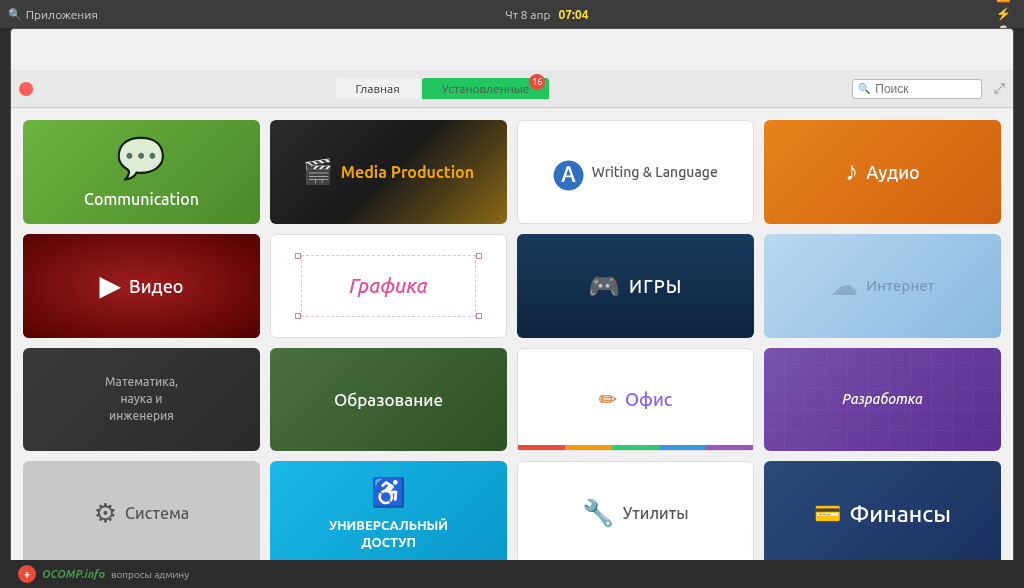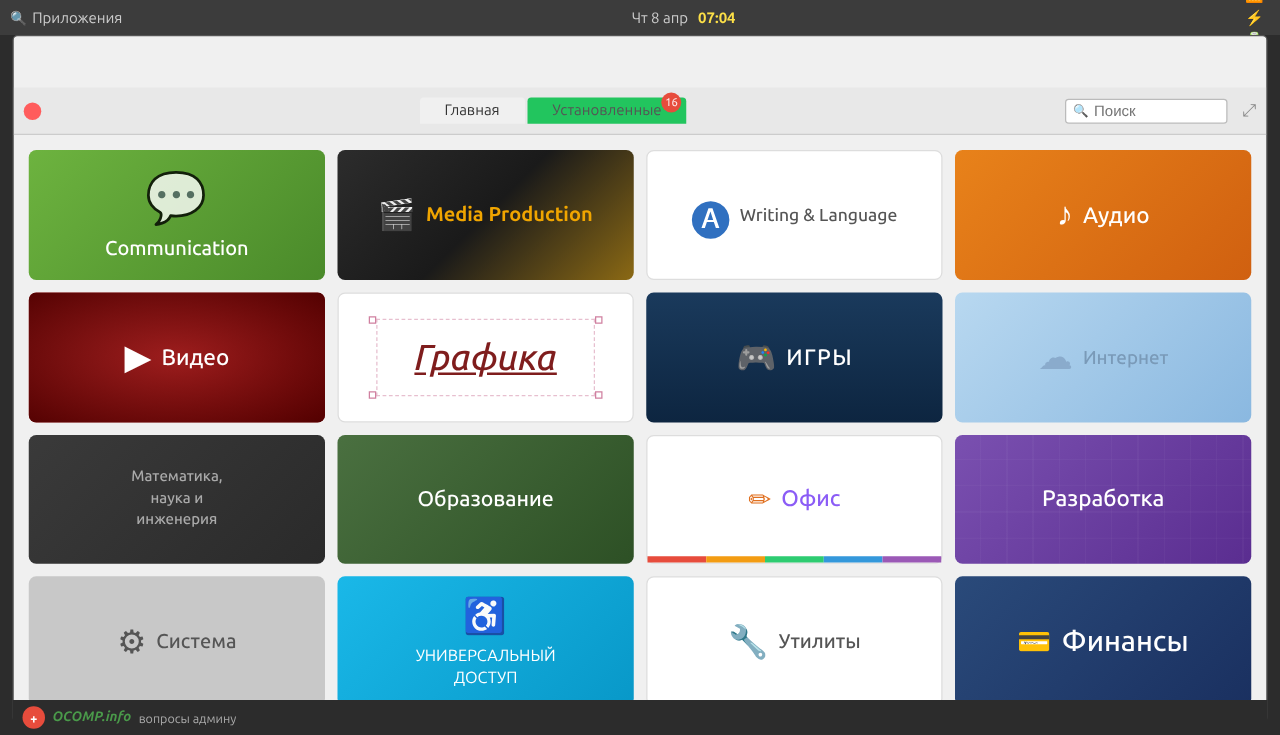--- a/index.html
+++ b/index.html
@@ -291,21 +291,22 @@
       content: '';
       position: absolute;
       inset: 0;
       background-image: repeating-linear-gradient(
         0deg, transparent, transparent 20px, rgba(255,255,255,0.03) 20px, rgba(255,255,255,0.03) 21px
       ), repeating-linear-gradient(
         90deg, transparent, transparent 20px, rgba(255,255,255,0.03) 20px, rgba(255,255,255,0.03) 21px
       );
     }
     .tile-dev .tile-label {
-      font-size: 18px;
+      font-style: italic;
+      font-size: 14px;
     }
 
     .tile-system {
       background: #c8c8c8;
     }
     .tile-system .tile-label {
       color: #555;
     }
     .tile-system .tile-icon {
       color: #555;
@@ -460,21 +461,21 @@
 
     <div class="tile tile-video">
       <div class="tile-content">
         <span class="tile-icon" style="font-size:28px;">▶</span>
         <span style="font-size:18px;">Видео</span>
       </div>
     </div>
 
     <div class="tile tile-graphics">
       <div class="tile-content">
-        <span class="tile-label" style="color:#7f1d1d;font-style:italic;font-size:29px;text-decoration:underline;">Графика</span>
+        <span class="tile-label" style="color:#ec4899;font-style:italic;font-size:20px;">Графика</span>
       </div>
 
       <div style="position:absolute;top:18px;left:24px;width:6px;height:6px;border:1px solid #d080a0;"></div>
       <div style="position:absolute;top:18px;right:24px;width:6px;height:6px;border:1px solid #d080a0;"></div>
       <div style="position:absolute;bottom:18px;left:24px;width:6px;height:6px;border:1px solid #d080a0;"></div>
       <div style="position:absolute;bottom:18px;right:24px;width:6px;height:6px;border:1px solid #d080a0;"></div>
     </div>
 
     <div class="tile tile-games">
       <div class="tile-content">
@@ -527,21 +528,21 @@
     <div class="tile tile-system">
       <div class="tile-content">
         <span class="tile-icon" style="color:#555;font-size:26px;">⚙</span>
         <span class="tile-label">Система</span>
       </div>
     </div>
 
     <div class="tile tile-access">
       <div class="tile-content">
         <span class="tile-icon" style="font-size:28px;">♿</span>
-        <span class="tile-label" style="white-space:pre-line;font-size:13px;font-weight:normal;line-height:1.3;">УНИВЕРСАЛЬНЫЙ
+        <span class="tile-label" style="white-space:pre-line;font-size:13px;font-weight:bold;line-height:1.3;">УНИВЕРСАЛЬНЫЙ
 ДОСТУП</span>
       </div>
     </div>
 
     <div class="tile tile-utilities">
       <div class="tile-content">
         <span class="tile-icon" style="font-size:26px;color:#888;">🔧</span>
         <span class="tile-label">Утилиты</span>
       </div>
     </div>

